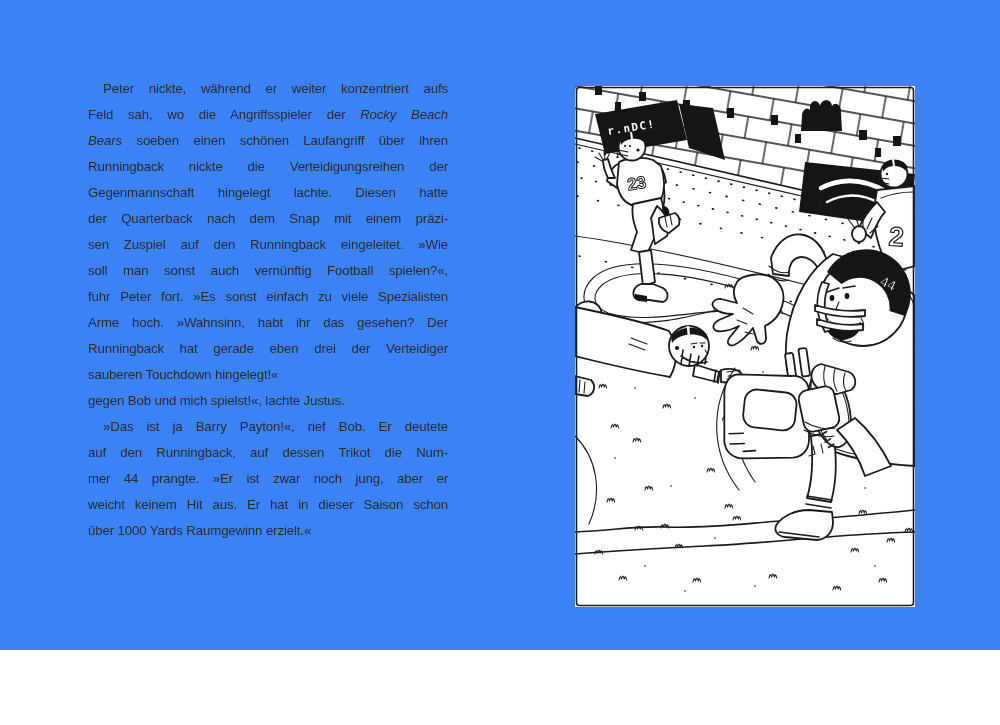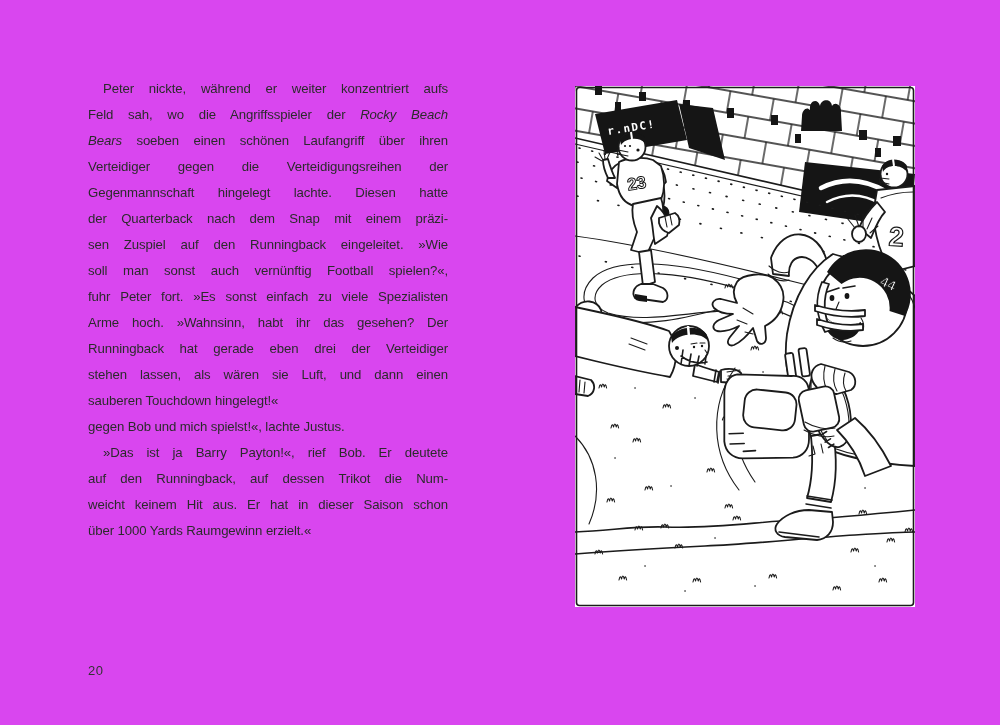--- a/index.html
+++ b/index.html
@@ -1,17 +1,17 @@
 <!DOCTYPE html>
 <html><head>
 <meta charset="utf-8">
 <style>
   html,body{margin:0;padding:0;background:#fff;}
   body{width:1000px;height:725px;font-family:"Liberation Sans",sans-serif;}
-  .spread{position:relative;width:1000px;height:725px;background:#d946ef;overflow:hidden;}
+  .spread{position:relative;width:1000px;height:650px;background:#3b82f6;overflow:hidden;}
   .text-col{position:absolute;left:88px;top:76px;width:360px;color:#2b2b2b;
             font-size:13.2px;letter-spacing:-0.1px;}
   .line{height:26px;line-height:26px;text-align:justify;text-align-last:justify;overflow:hidden;}
   .line.end{text-align-last:left;}
   .line.ind{padding-left:15px;}
   .it{font-style:italic;}
   .pagenum{position:absolute;left:88px;top:663px;font-size:13px;font-weight:500;color:#333;letter-spacing:.5px;}
   .illu{position:absolute;left:575px;top:86px;width:340px;height:521px;}
   .illu svg{display:block;width:340px;height:521px;}
   .ln{fill:none;stroke:#1b1b1b;stroke-width:1.6;stroke-linecap:round;stroke-linejoin:round;}
@@ -23,33 +23,33 @@
 </style>
 </head>
 <body>
 
 <div class="spread">
 
   <div class="text-col" id="text-col">
       <div class="line ind"><span>Peter nickte, während er weiter konzentriert aufs</span></div>
       <div class="line"><span>Feld sah, wo die Angriffsspieler der </span><span class="it">Rocky Beach</span></div>
       <div class="line"><span class="it">Bears</span><span> soeben einen schönen Laufangriff über ihren</span></div>
-      <div class="line"><span>Verteidiger gegen die Verteidigungsreihen der</span></div>
+      <div class="line"><span>Runningback nickte die Verteidigungsreihen der</span></div>
       <div class="line"><span>Gegenmannschaft hingelegt lachte. Diesen hatte</span></div>
       <div class="line"><span>der Quarterback nach dem Snap mit einem präzi-</span></div>
       <div class="line"><span>sen Zuspiel auf den Runningback eingeleitet. »Wie</span></div>
       <div class="line"><span>soll man sonst auch vernünftig Football spielen?«,</span></div>
       <div class="line"><span>fuhr Peter fort. »Es sonst einfach zu viele Spezialisten</span></div>
       <div class="line"><span>Arme hoch. »Wahnsinn, habt ihr das gesehen? Der</span></div>
       <div class="line"><span>Runningback hat gerade eben drei der Verteidiger</span></div>
-      <div class="line"><span>stehen lassen, als wären sie Luft, und dann einen</span></div>
       <div class="line end"><span>sauberen Touchdown hingelegt!«</span></div>
       <div class="line end"><span>gegen Bob und mich spielst!«, lachte Justus.</span></div>
       <div class="line ind"><span>»Das ist ja Barry Payton!«, rief Bob. Er deutete</span></div>
       <div class="line"><span>auf den Runningback, auf dessen Trikot die Num-</span></div>
+      <div class="line"><span>mer 44 prangte. »Er ist zwar noch jung, aber er</span></div>
       <div class="line"><span>weicht keinem Hit aus. Er hat in dieser Saison schon</span></div>
       <div class="line end"><span>über 1000 Yards Raumgewinn erzielt.«</span></div>
     </div>
 
   <div class="pagenum">20</div>
 
   <div class="illu">
     <svg viewBox="0 0 340 521" xmlns="http://www.w3.org/2000/svg">
       <defs>
         <clipPath id="standsClip">

